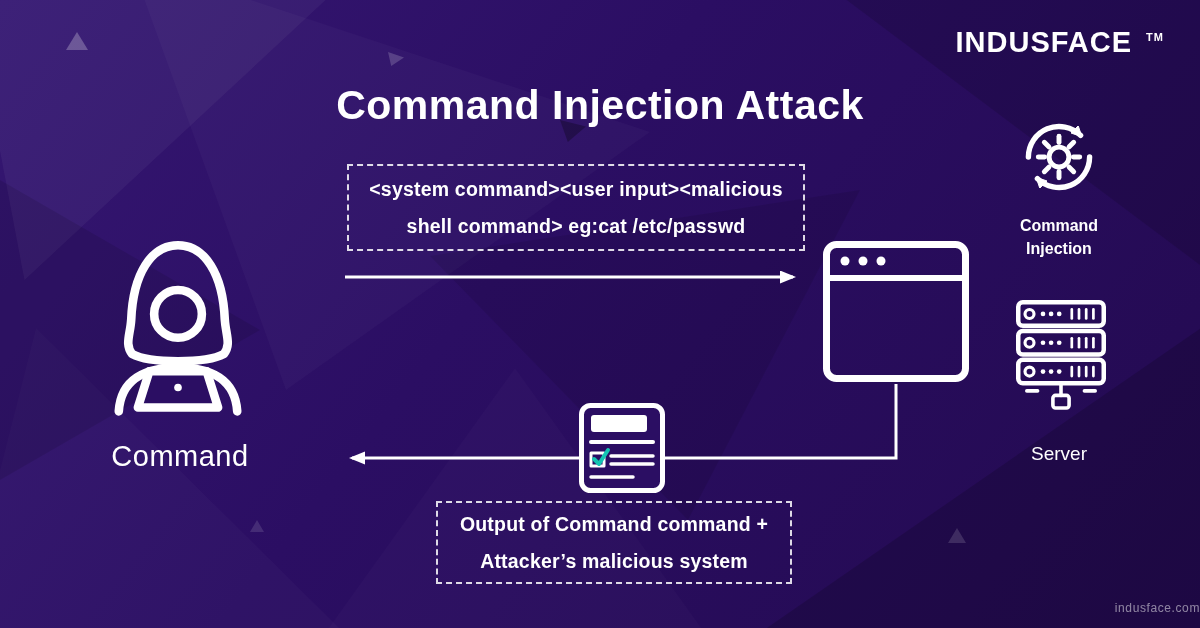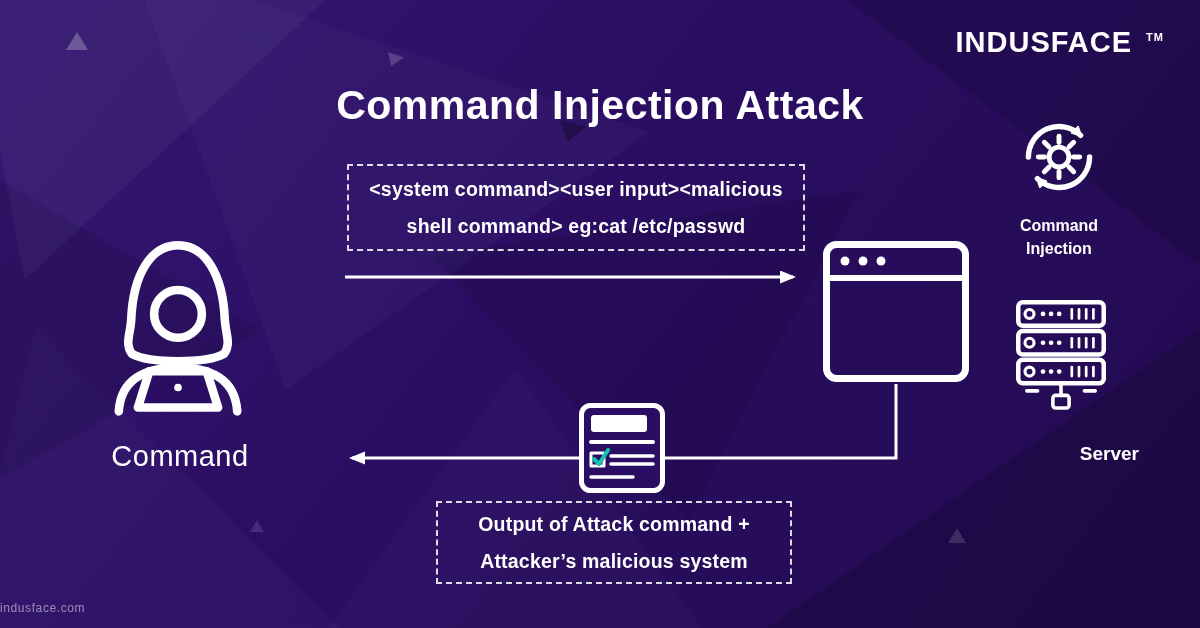--- a/index.html
+++ b/index.html
@@ -24,42 +24,42 @@
   .t2 {left:388px; top:52px; width:16px; height:14px; background:rgba(255,255,255,.18); clip-path:polygon(0 0,100% 40%,20% 100%);}
   .t3 {left:948px; top:528px; width:18px; height:15px; background:rgba(255,255,255,.14); clip-path:polygon(50% 0,100% 100%,0 100%);}
   .t4 {left:250px; top:520px; width:14px; height:12px; background:rgba(255,255,255,.12); clip-path:polygon(0 100%,50% 0,100% 100%);}
   .t5 {left:560px; top:120px; width:26px; height:22px; background:rgba(0,0,0,.28); clip-path:polygon(0 0,100% 30%,30% 100%);}
 
   
   .logo { position:absolute; top:26px; right:36px; z-index:3; font-weight:800; font-size:29px; letter-spacing:1px; }
   .logo sup { font-size:11px; font-weight:700; margin-left:14px; }
   .title { position:absolute; top:82px; left:0; width:100%; text-align:center; z-index:3;
            font-size:41px; font-weight:700; letter-spacing:.5px; }
-  .footer { position:absolute; bottom:13px; left:0; width:100%; text-align:left; z-index:3;
+  .footer { position:absolute; bottom:13px; left:0; width:100%; text-align:right; z-index:3;
             font-size:12px; letter-spacing:.6px; color:rgba(255,255,255,.5); }
 
   
   .dashed-box { position:absolute; z-index:3; border:2px dashed rgba(255,255,255,.85);
                 display:flex; flex-direction:column; justify-content:center; align-items:center;
                 font-weight:700; font-size:19.5px; line-height:37px; letter-spacing:.2px; text-align:center; }
   .request-box  { left:347px; top:164px; width:458px; height:87px; }
   .response-box { left:436px; top:501px; width:356px; height:83px; }
 
   
   .connectors { position:absolute; inset:0; z-index:2; pointer-events:none; }
 
   
   .node { position:absolute; z-index:3; }
   .attacker-wrap { left:92px; top:228px; width:172px; height:205px; }
   .attacker-label { left:80px; top:440px; width:200px; text-align:center; font-size:29px; font-weight:500; letter-spacing:.5px; }
   .browser-wrap { left:822px; top:240px; width:148px; height:143px; }
   .cmdexec-wrap { left:1014px; top:112px; width:90px; height:90px; }
   .cmdexec-label { left:979px; top:214px; width:160px; text-align:center; font-size:16px; font-weight:700; line-height:23px; }
   .server-wrap { left:1016px; top:300px; width:90px; height:117px; }
-  .server-label { left:979px; top:443px; width:160px; text-align:right; font-size:19px; font-weight:700; }
+  .server-label { left:979px; top:443px; width:160px; text-align:center; font-size:19px; font-weight:400; }
   .output-wrap { left:578px; top:402px; width:88px; height:92px; z-index:4; }
 </style>
 </head>
 <body>
 
 <div class="canvas">
 
   <div class="bg">
     <div class="shape s1"></div>
     <div class="shape s2"></div>
@@ -193,19 +193,19 @@
       <line x1="13" y1="40" x2="75" y2="40" stroke-width="4"></line>
       <rect x="13" y="51" width="13" height="13" stroke-width="3"></rect>
       <line x1="33" y1="54" x2="75" y2="54" stroke-width="3.5"></line>
       <line x1="33" y1="62" x2="75" y2="62" stroke-width="3.5"></line>
       <line x1="13" y1="75" x2="55" y2="75" stroke-width="3.5"></line>
       <path d="M16 57 L21 62 L30 48" stroke="#14c4b2" stroke-width="4"></path>
     </svg>
   </div>
 
   <div class="dashed-box response-box">
-    <div>Output of Attack command +</div>
+    <div>Output of Command command +</div>
     <div>Attacker’s malicious system</div>
   </div>
 
   <div class="footer">indusface.com</div>
 
 </div>
 
 </body></html>

